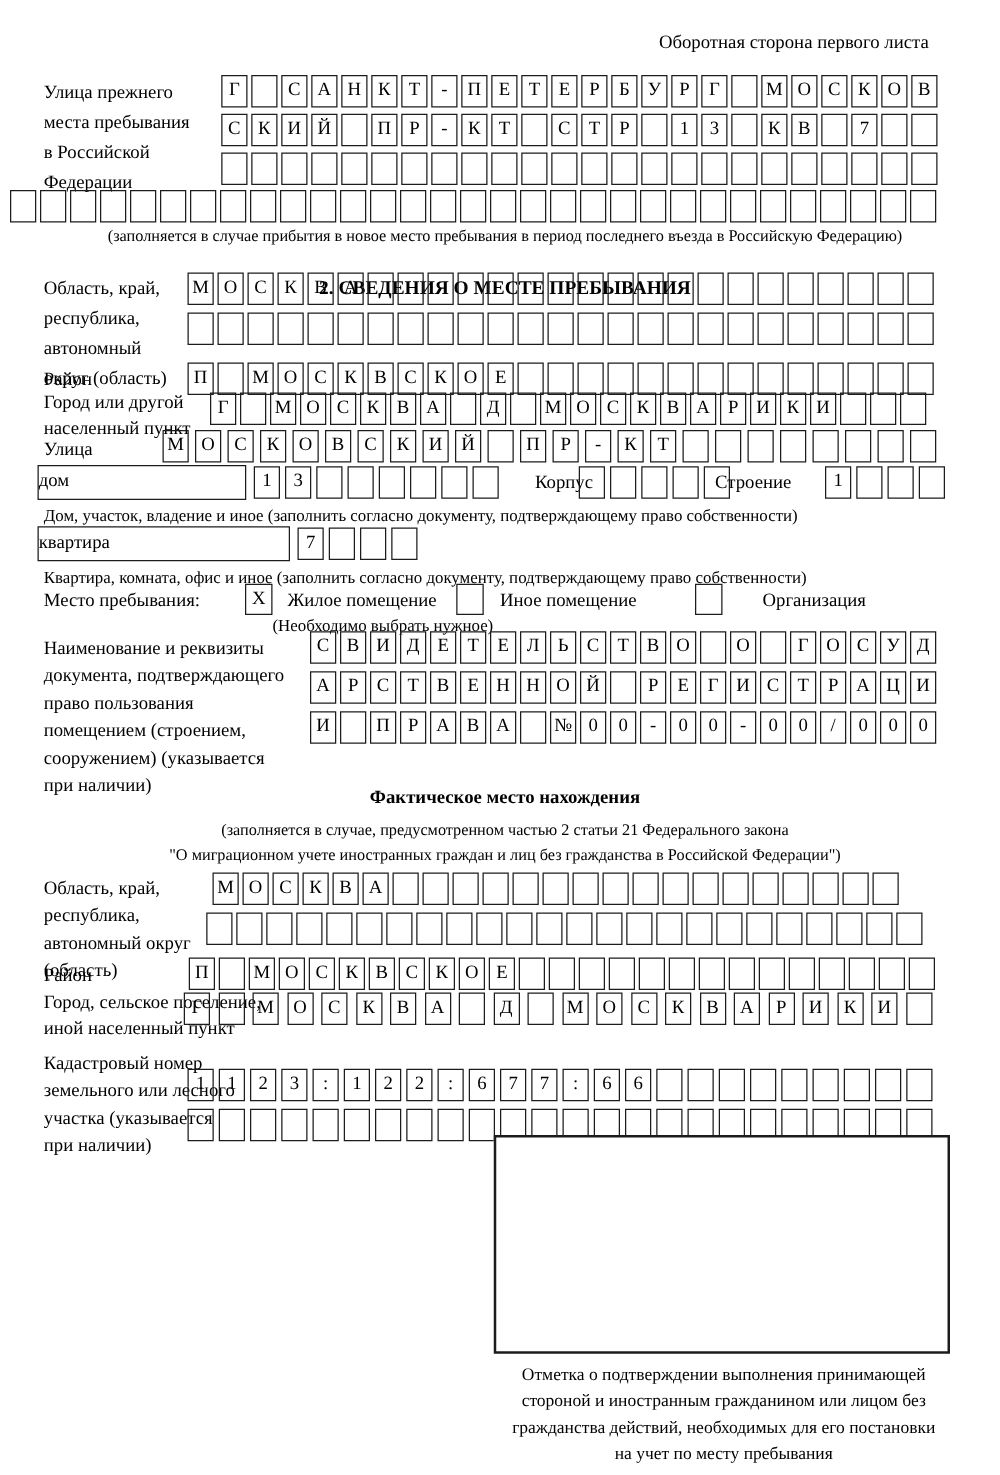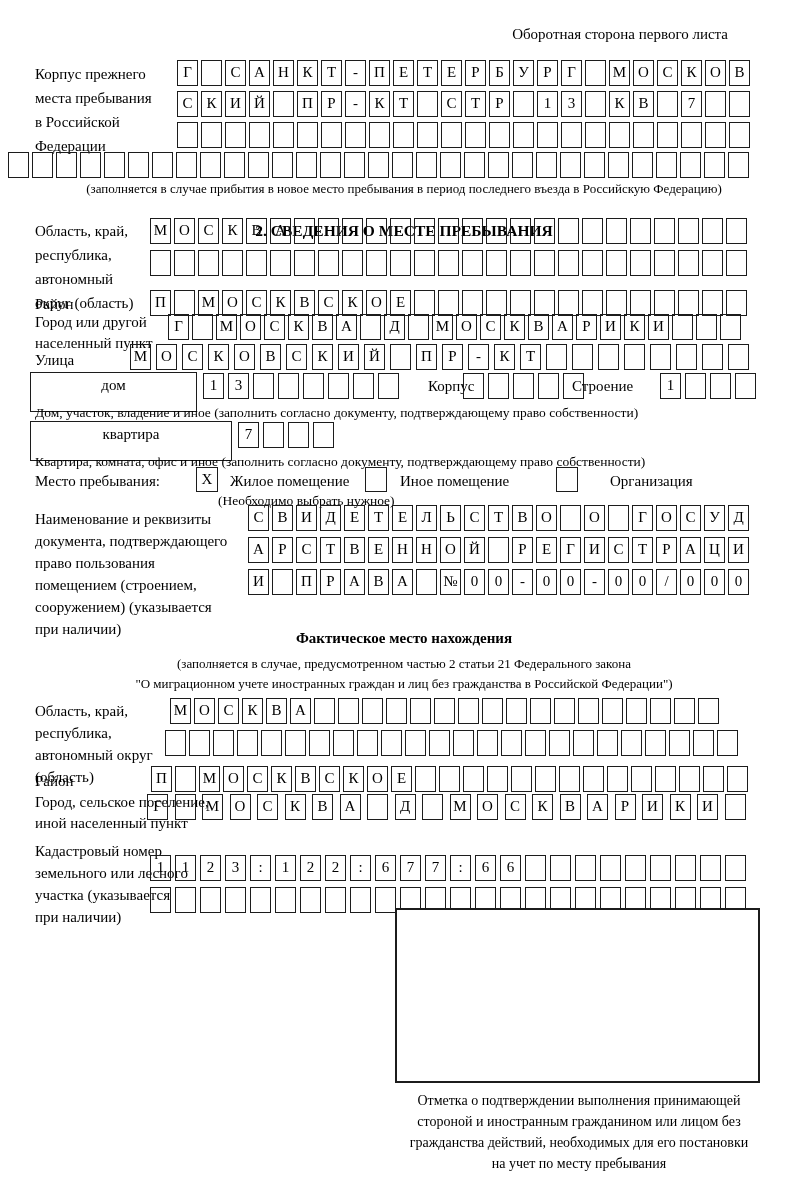--- a/index.html
+++ b/index.html
@@ -18,38 +18,38 @@
     font-size:15px; line-height:22px; font-family:"Liberation Serif", serif;
   }
   .label { font-size:15px; line-height:24px; }
   .label.lh22 { line-height:22px; }
   .label.lh21 { line-height:21px; }
   .note { font-size:13px; }
   .center { left:4px; width:800px; text-align:center; }
   .bold { font-weight:bold; }
   .widebox {
     position:absolute; box-sizing:border-box; border:1.8px solid #1c1c1c;
-    height:40px; text-align:center; font-size:15px; line-height:25px;
+    height:28px; text-align:left; font-size:15px; line-height:25px;
   }
   .checkbox {
     position:absolute; box-sizing:border-box; width:22px; height:25px;
     border:1.6px solid #1c1c1c; text-align:center; font-size:15px; line-height:22px;
   }
   .stampbox { position:absolute; box-sizing:border-box; border:2px solid #1c1c1c; background:#fff; }
   .caption { font-size:14px; line-height:21px; text-align:center; }
 </style>
 </head>
 <body>
 
 <div class="page">
 
-  <div class="abs label" style="top:22px; right:72px;">Оборотная сторона первого листа</div>
+  <div class="abs label" style="top:22px; right:57px;">Оборотная сторона первого листа</div>
 
   <div class="abs label" style="top:62px; left:35px; width:150px;">
-      <div>Корпус прежнего</div>
+      <div>Улица прежнего</div>
       <div>места пребывания</div>
       <div>в Российской</div>
       <div>Федерации</div>
     </div>
   <div class="row" style="top:60px; left:177px;">
       <span class="cell">Г</span>
       <span class="cell"></span>
       <span class="cell">С</span>
       <span class="cell">А</span>
       <span class="cell">Н</span>

